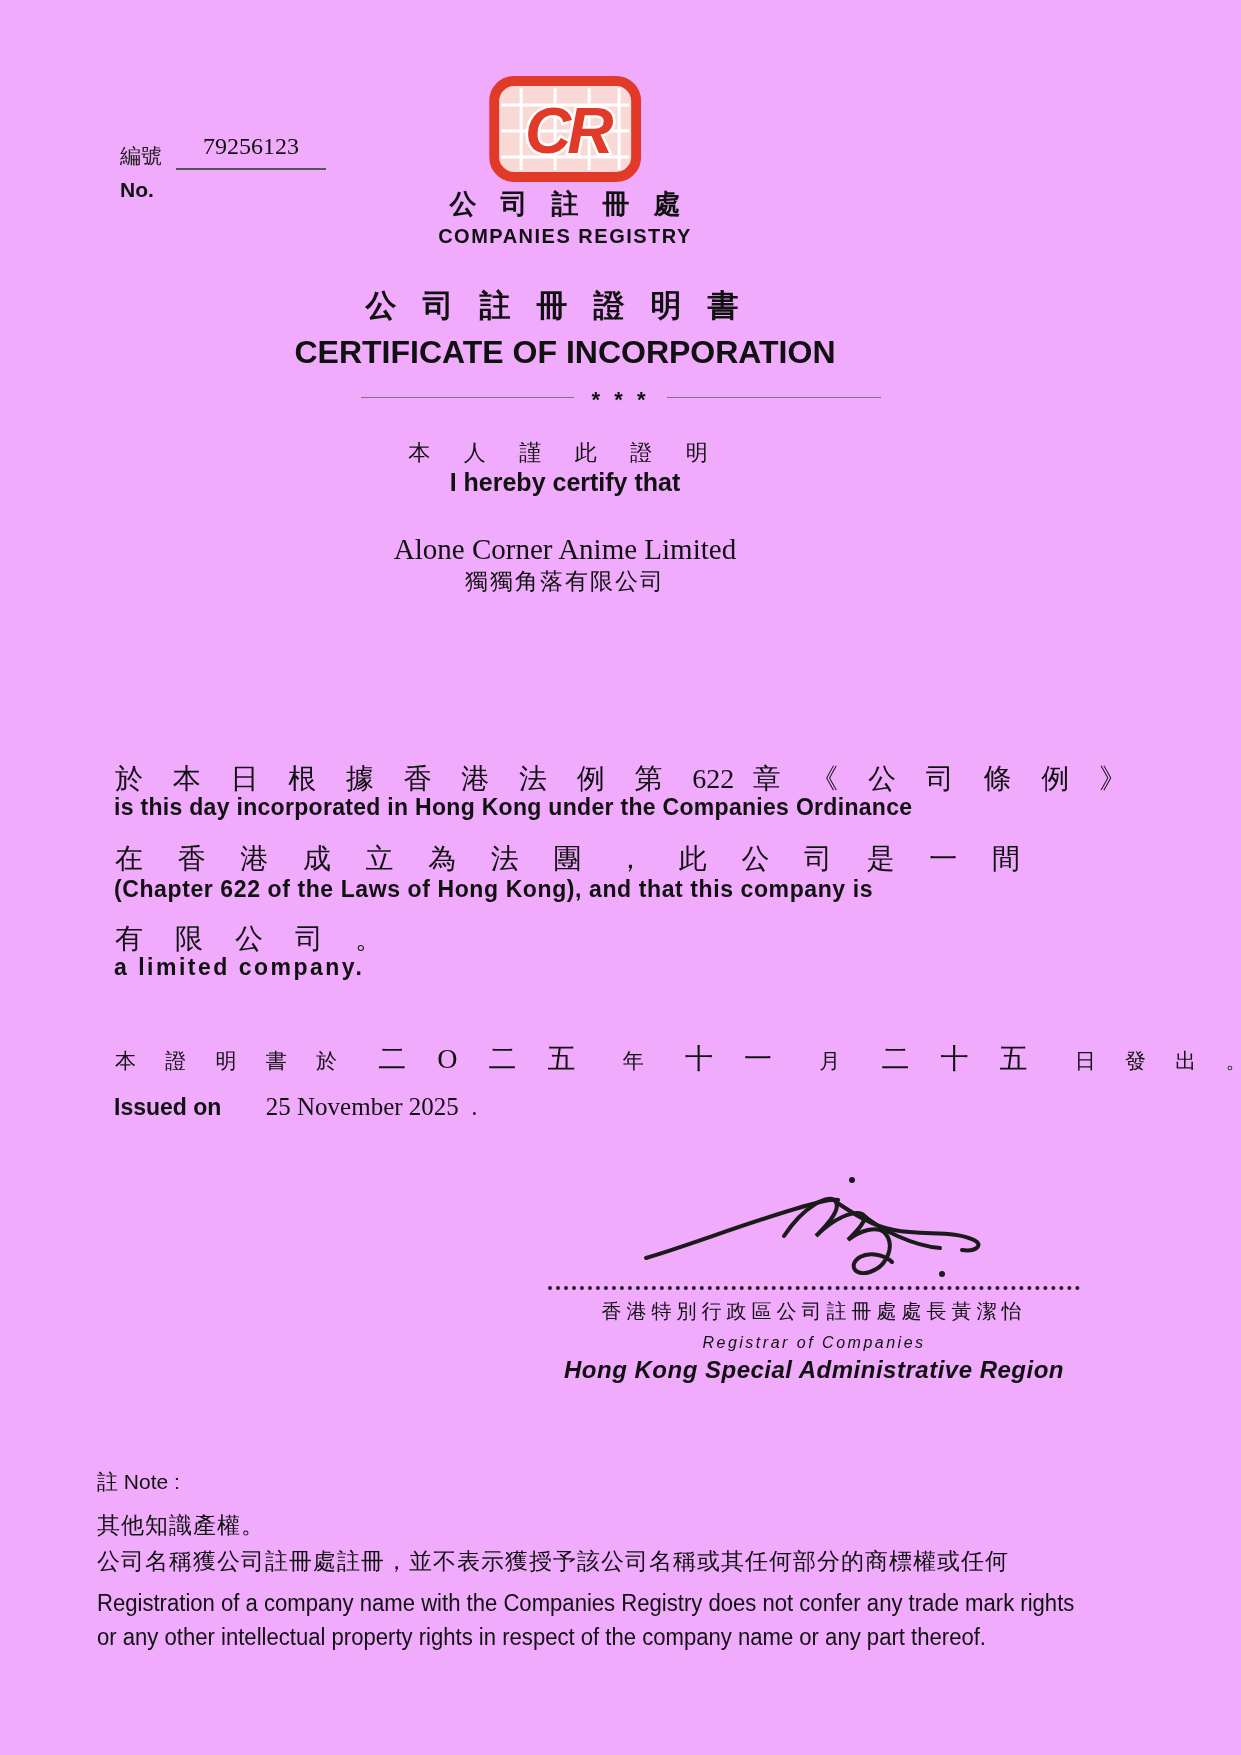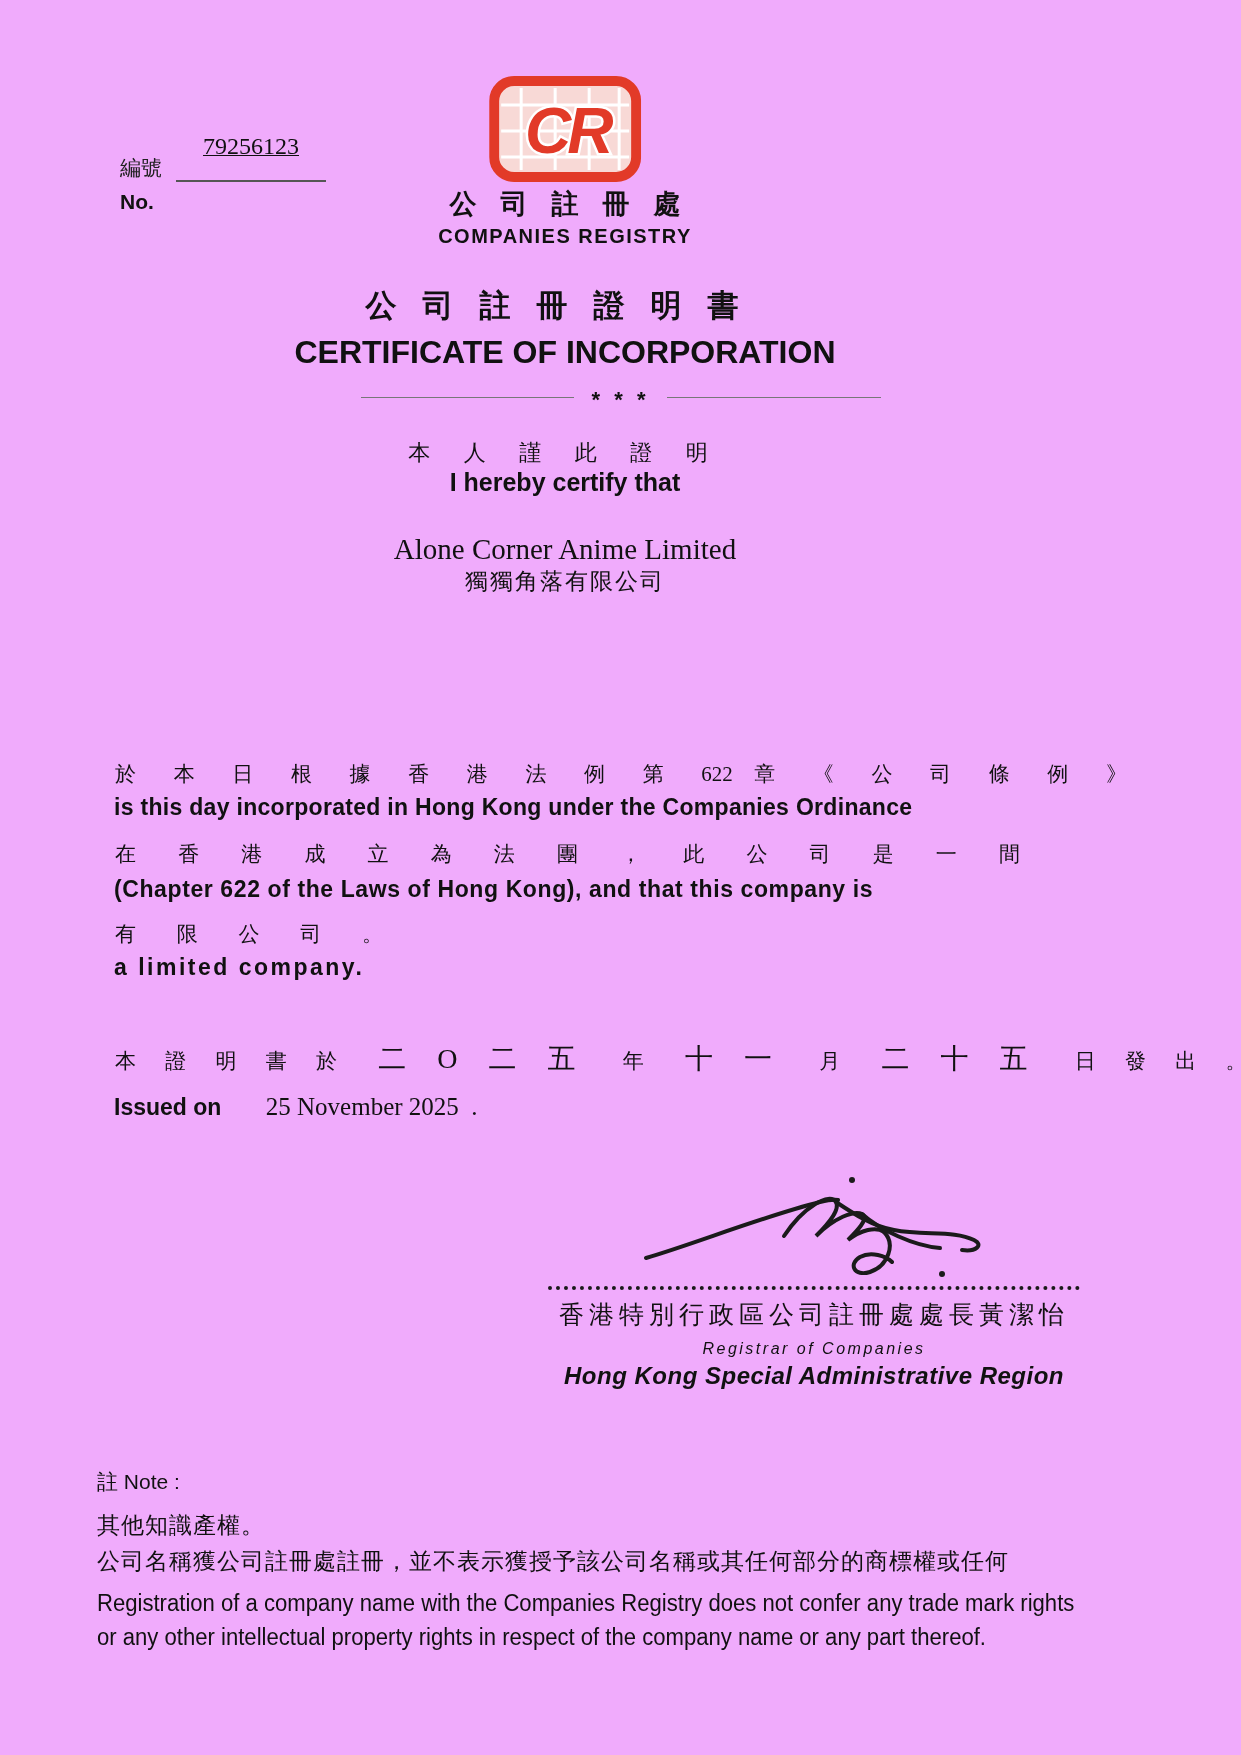--- a/index.html
+++ b/index.html
@@ -17,22 +17,21 @@
 
   
   .no-block { position: absolute; left: 120px; top: 133px; }
   .no-row { display: flex; align-items: flex-end; }
   .no-label-zh { font-family: "Liberation Serif", serif; font-size: 21px; color: #222; }
   .no-value-wrap {
     margin-left: 14px;
     width: 150px;
     text-align: center;
     border-bottom: 2px solid #555;
-    padding-bottom: 20px;
-    text-decoration: underline;
+    padding-bottom: 8px;
   }
   .no-value { font-family: "Liberation Serif", serif; font-size: 24px; }
   .no-label-en { font-weight: bold; font-size: 21px; margin-top: 8px; }
 
   
   .logo-block {
     position: absolute; left: 565px; top: 76px;
     transform: translateX(-50%);
     text-align: center;
   }
@@ -92,21 +91,21 @@
     font-family: "Liberation Serif", serif; font-size: 29px;
   }
   .company-zh {
     position: absolute; left: 0; width: 100%; top: 566px;
     font-family: "Liberation Serif", serif; font-size: 23px; letter-spacing: 2px;
   }
 
   
   .body-zh {
     font-family: "Liberation Serif", serif;
-    font-size: 21px;
+    font-size: 28px;
     text-align: justify;
     text-align-last: justify;
     white-space: nowrap;
   }
   .body-en { font-weight: bold; font-size: 23px; white-space: nowrap; }
 
   .para1-zh { position: absolute; left: 115px; top: 760px; width: 1012px; }
   .para1-en { position: absolute; left: 114px; top: 794px; letter-spacing: 0.3px; }
   .para2-zh { position: absolute; left: 115px; top: 840px; width: 905px; }
   .para2-en { position: absolute; left: 114px; top: 876px; letter-spacing: 0.6px; }
@@ -130,21 +129,21 @@
   }
   .issue-en .dot { font-family: "Liberation Serif", serif; font-size: 25px; margin-left: 8px; }
 
   
   .sign-block { position: absolute; left: 548px; top: 1170px; width: 532px; text-align: center; }
   .sig-svg { display: block; margin: 0 auto -6px auto; }
   .dotted-line { border-bottom: 4px dotted #1a1a1a; width: 100%; }
   .sig-title-zh {
     margin-top: 8px;
     font-family: "Liberation Serif", serif;
-    font-size: 25px; letter-spacing: 5px;
+    font-size: 20px; letter-spacing: 5px;
     white-space: nowrap;
   }
   .sig-name {
     margin-top: 9px;
     font-family: "Liberation Serif", serif; font-size: 25px;
   }
   .sig-role {
     margin-top: 9px;
     font-weight: normal; font-style: italic; font-size: 16px; letter-spacing: 2.5px;
   }

